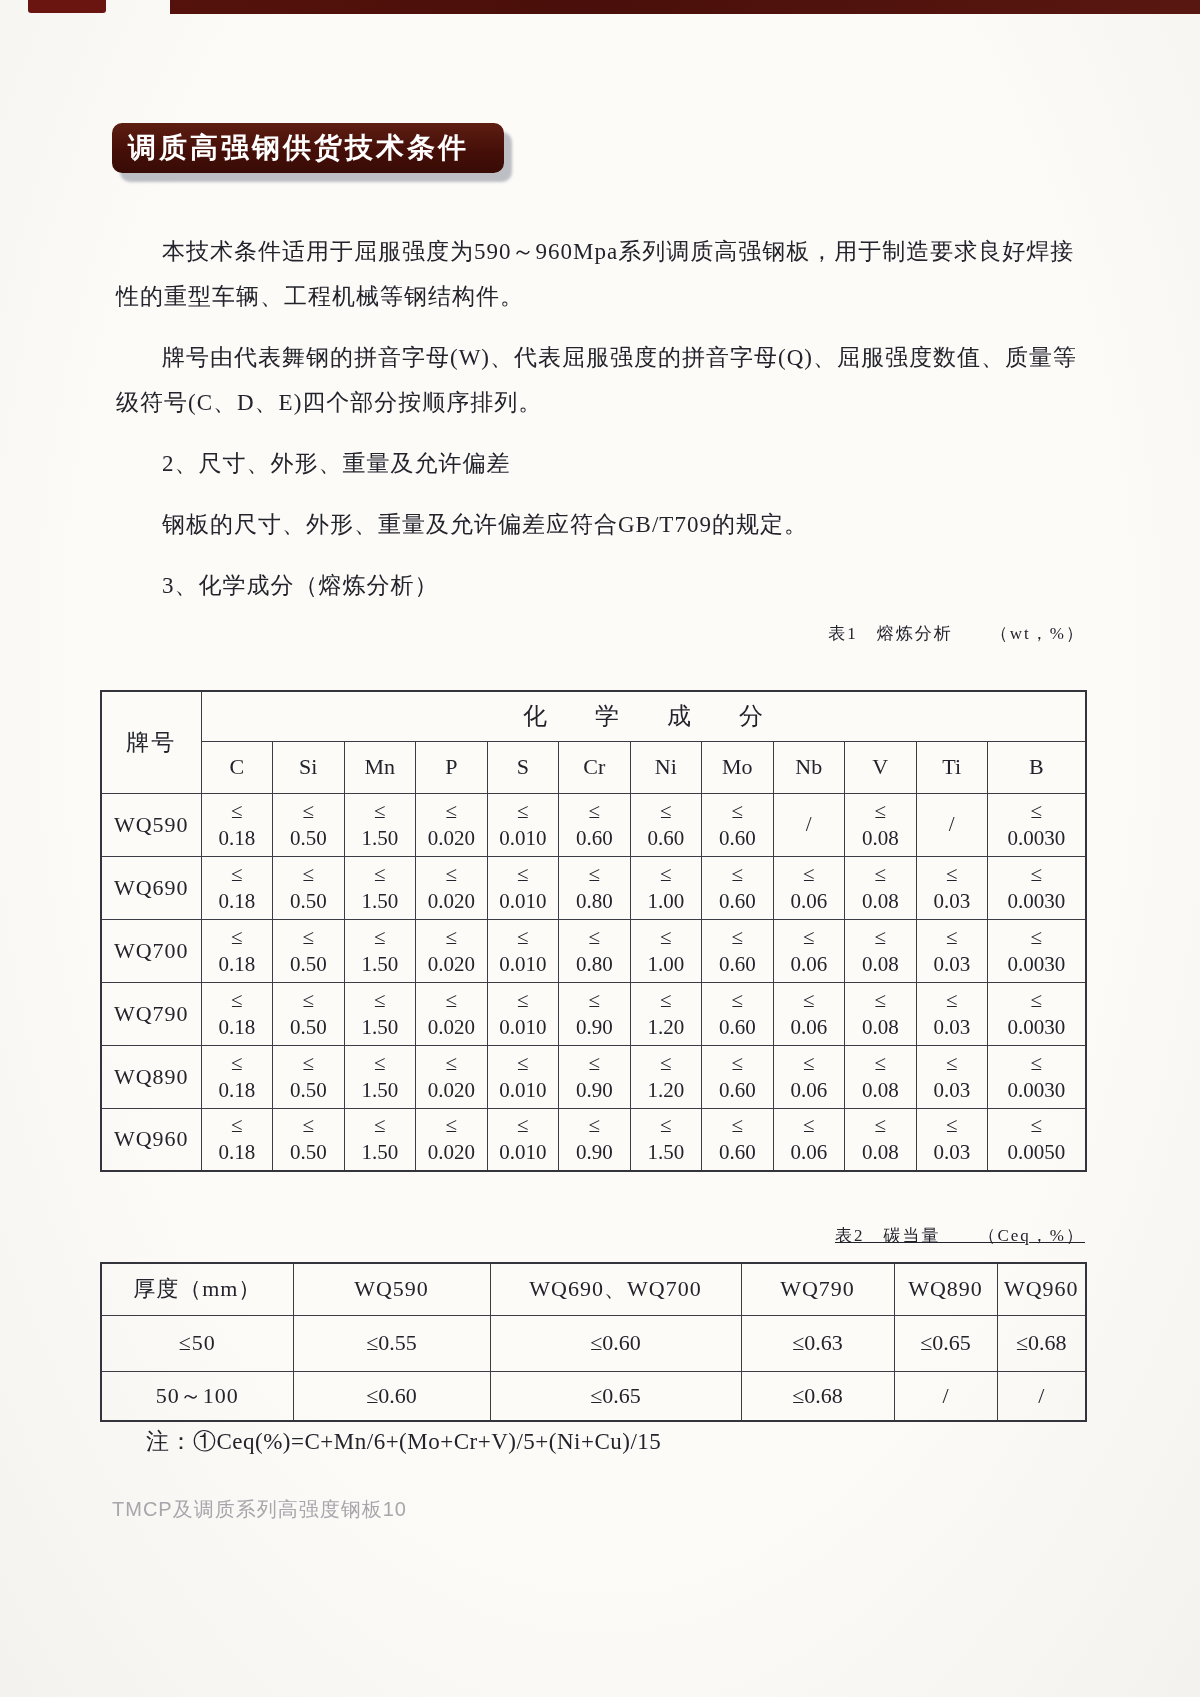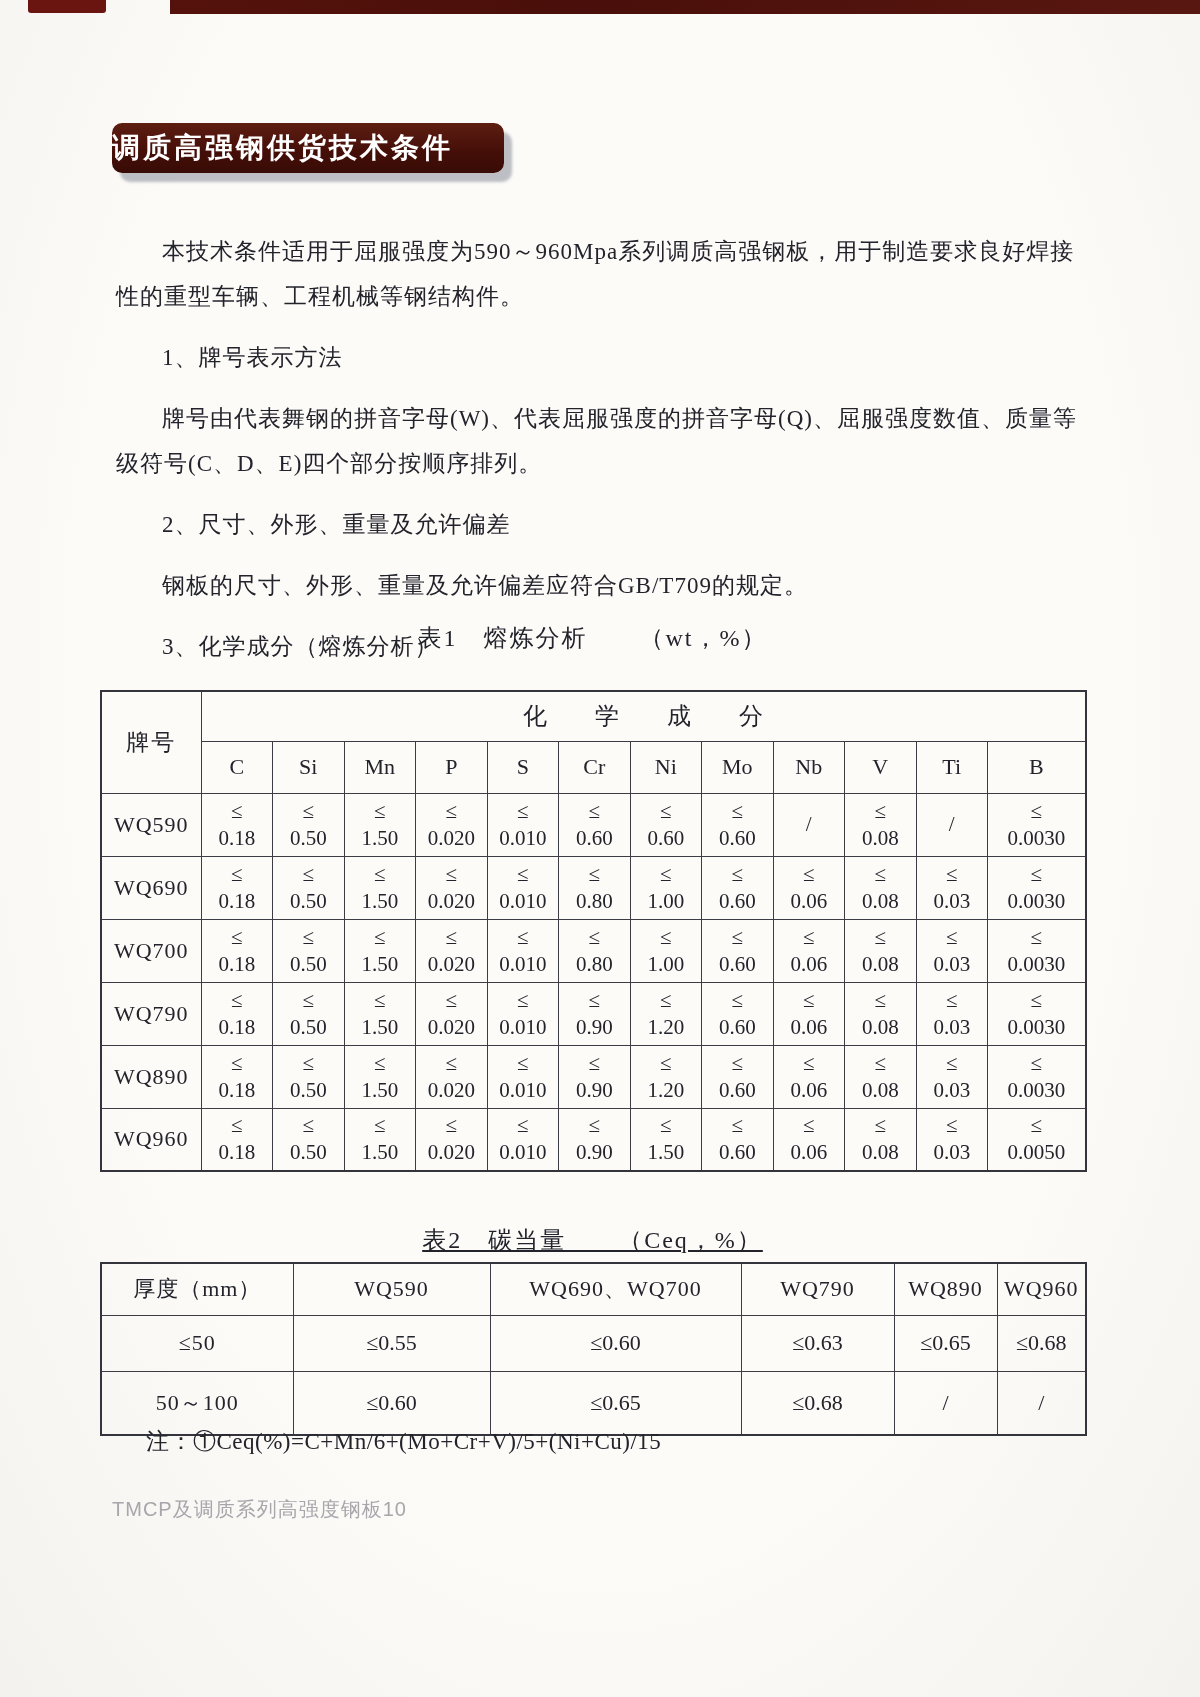--- a/index.html
+++ b/index.html
@@ -17,53 +17,53 @@
              background:#6a1510; border-radius:0 0 3px 3px; }
   .strip-b { position:absolute; top:0; left:170px; width:1030px; height:14px;
              background:linear-gradient(90deg,#55120c,#4a0f0a 40%,#591711); }
 
   
   .banner {
     position:absolute; left:112px; top:123px; width:392px; height:50px;
     border-radius:10px;
     background:linear-gradient(180deg,#5e1e12 0%,#450f08 55%,#380b05 100%);
     box-shadow:8px 9px 3px rgba(145,150,160,0.6);
-    display:flex; align-items:center; padding-left:0; box-sizing:border-box;
+    display:flex; align-items:center; padding-left:16px; box-sizing:border-box;
   }
   .banner-title {
     color:#ffffff; font-family:"Liberation Sans", sans-serif;
     font-size:28px; font-weight:600; letter-spacing:3px; white-space:nowrap;
   }
 
   
   .content { position:absolute; left:100px; top:213px; width:1008px;
              font-size:23px; line-height:45px; letter-spacing:1px; }
   .content p { margin:16px; text-indent:2em; white-space:pre-line; }
 
   
-  .caption { position:absolute; left:100px; width:985px; text-align:center;
-             font-size:24px; letter-spacing:2px; }
+  .caption { position:absolute; left:100px; width:985px; text-align:right;
+             font-size:17px; letter-spacing:2px; }
   #cap1 { top:622px; }
   #cap2 { top:1224px;text-decoration:underline; }
 
   
   table { position:absolute; left:100px; border-collapse:collapse;
           table-layout:fixed; }
   #table1 { top:690px; width:985px; }
   #table2 { top:1262px; width:985px; }
   td, th { border:1.6px solid #3c3c45; font-weight:normal; text-align:center;
            vertical-align:middle; padding:0; font-family:"Liberation Serif", serif; }
   table { border:2px solid #34343c; }
 
   #table1 tr.hrow1 { height:50px; }
   #table1 tr.hrow2 { height:52px; }
   #table1 tbody tr { height:63px; }
   #table2 thead tr { height:52px;padding-left:28px; }
   #table2 tbody tr.r0 { height:56px; }
-  #table2 tbody tr.r1 { height:64px; }
+  #table2 tbody tr.r1 { height:50px; }
 
   .corner-th { font-size:23px; letter-spacing:2px; }
   .group-th  { font-size:24px; }
   .elem-th   { font-size:22px; }
   .grade-th  { font-size:22px; letter-spacing:1px; }
   .comp-td   { white-space:pre-line; font-size:21px; line-height:27px; }
   .t2-th     { font-size:22px; letter-spacing:1px; }
   .t2-td     { font-size:22px; }
 
   .note { position:absolute; left:146px; top:1426px; font-size:23px; letter-spacing:0.5px; }
@@ -78,21 +78,20 @@
   <div class="strip-a"></div>
   <div class="strip-b"></div>
 
   <div class="banner">
     <span class="banner-title">调质高强钢供货技术条件</span>
   </div>
 
   <div class="content">
     <p>本技术条件适用于屈服强度为590～960Mpa系列调质高强钢板，用于制造要求良好焊接
 性的重型车辆、工程机械等钢结构件。</p>
-    <p>1、牌号表示方法</p>
     <p>牌号由代表舞钢的拼音字母(W)、代表屈服强度的拼音字母(Q)、屈服强度数值、质量等
 级符号(C、D、E)四个部分按顺序排列。</p>
     <p>2、尺寸、外形、重量及允许偏差</p>
     <p>钢板的尺寸、外形、重量及允许偏差应符合GB/T709的规定。</p>
     <p>3、化学成分（熔炼分析）</p>
   </div>
 
   <div class="caption" id="cap1">表1　熔炼分析　　（wt，%）</div>
 
   <table id="table1">

